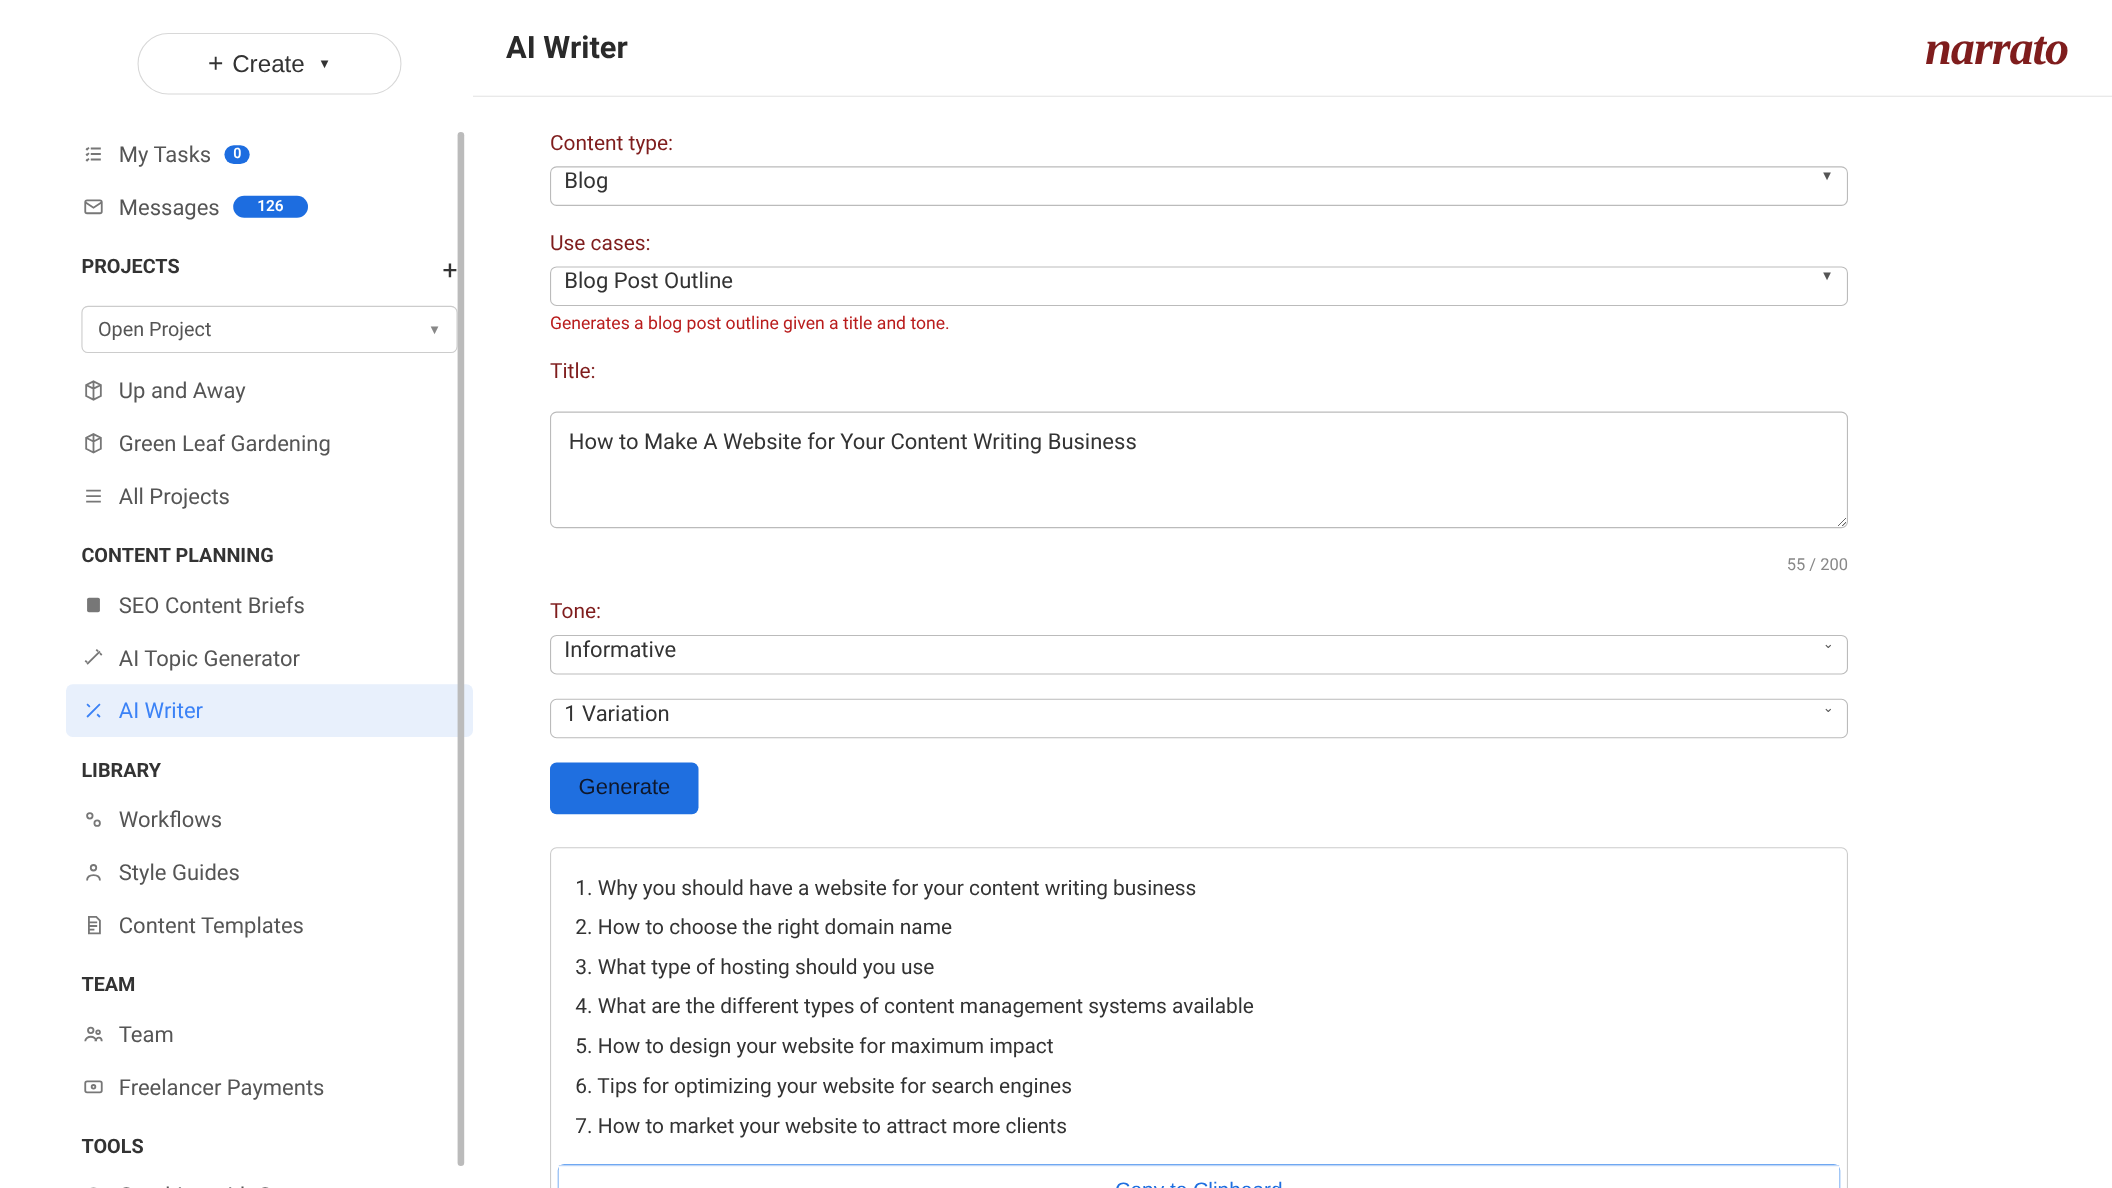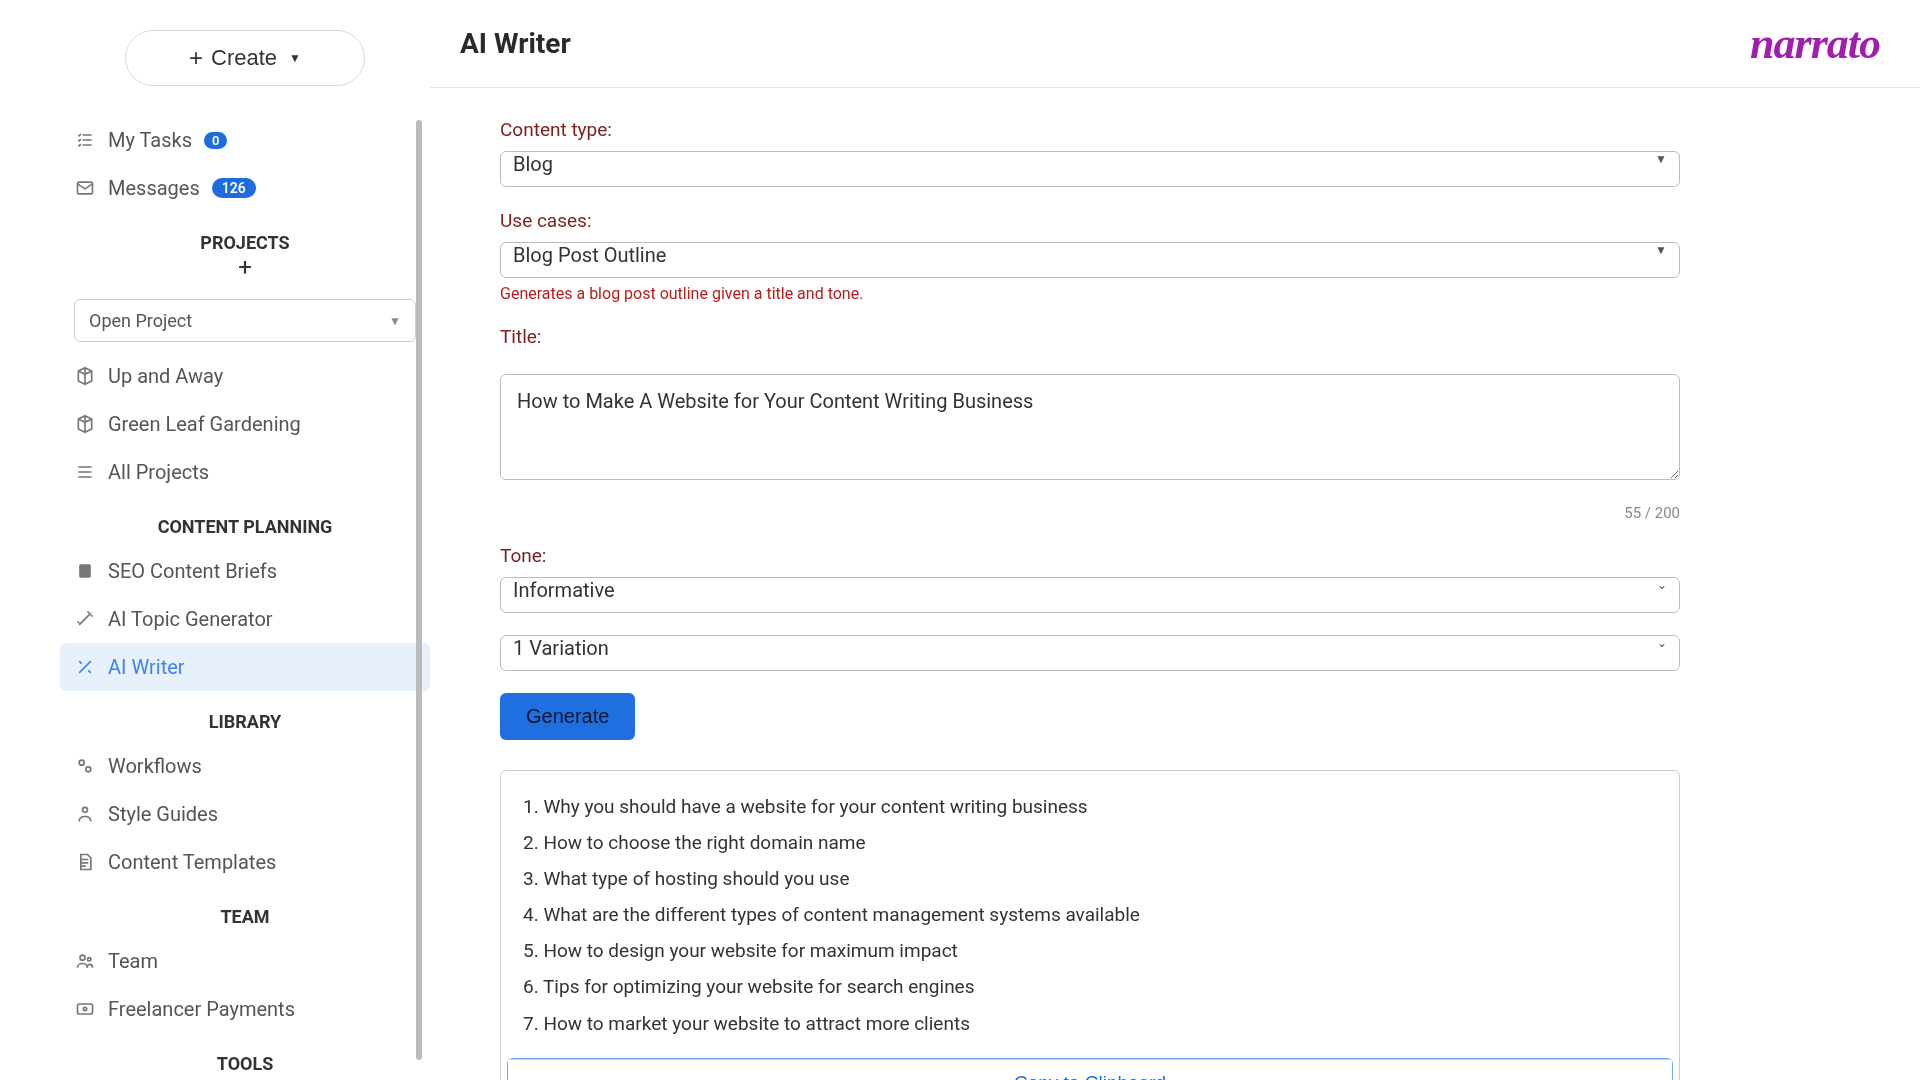--- a/index.html
+++ b/index.html
@@ -68,33 +68,31 @@
   justify-content: center;
   font-size: 18px;
   color: #777;
 }
 .nav-item.active .icon { color: #3b82f6; }
 .badge {
   background: #1d6de0;
   color: #fff;
   font-size: 14px;
   font-weight: 600;
-  padding: 2px 10px;
+  padding: 2px 22px;
   border-radius: 12px;
 }
 .badge.small { padding: 1px 8px; font-size: 13px; }
 .section-header {
   display: flex;
   justify-content: space-between;
-  align-items: center;
   padding: 20px 14px 10px;
   font-size: 18px;
   font-weight: 700;
   color: #333;
-  flex-direction: column;
 }
 .section-header .plus-add { font-size: 24px; color: #333; cursor: pointer; font-weight: 400; }
 .open-project {
   margin: 8px 14px 10px;
   border: 1px solid #ccc;
   border-radius: 6px;
   padding: 10px 14px;
   font-size: 18px;
   color: #555;
   display: flex;
@@ -121,21 +119,21 @@
 .main-header h1 {
   font-size: 28px;
   font-weight: 700;
   color: #2a2a2a;
 }
 .brand {
   font-family: 'Brush Script MT', cursive;
   font-size: 44px;
   font-weight: 600;
   font-style: italic;
-  color: #a21caf;
+  color: #7f1d1d;
   letter-spacing: -1px;
 }
 .content {
   padding: 30px 70px 40px;
   overflow-y: auto;
 }
 .field { margin-bottom: 22px; }
 .field-label {
   font-size: 19px;
   color: #7f1d1d;

